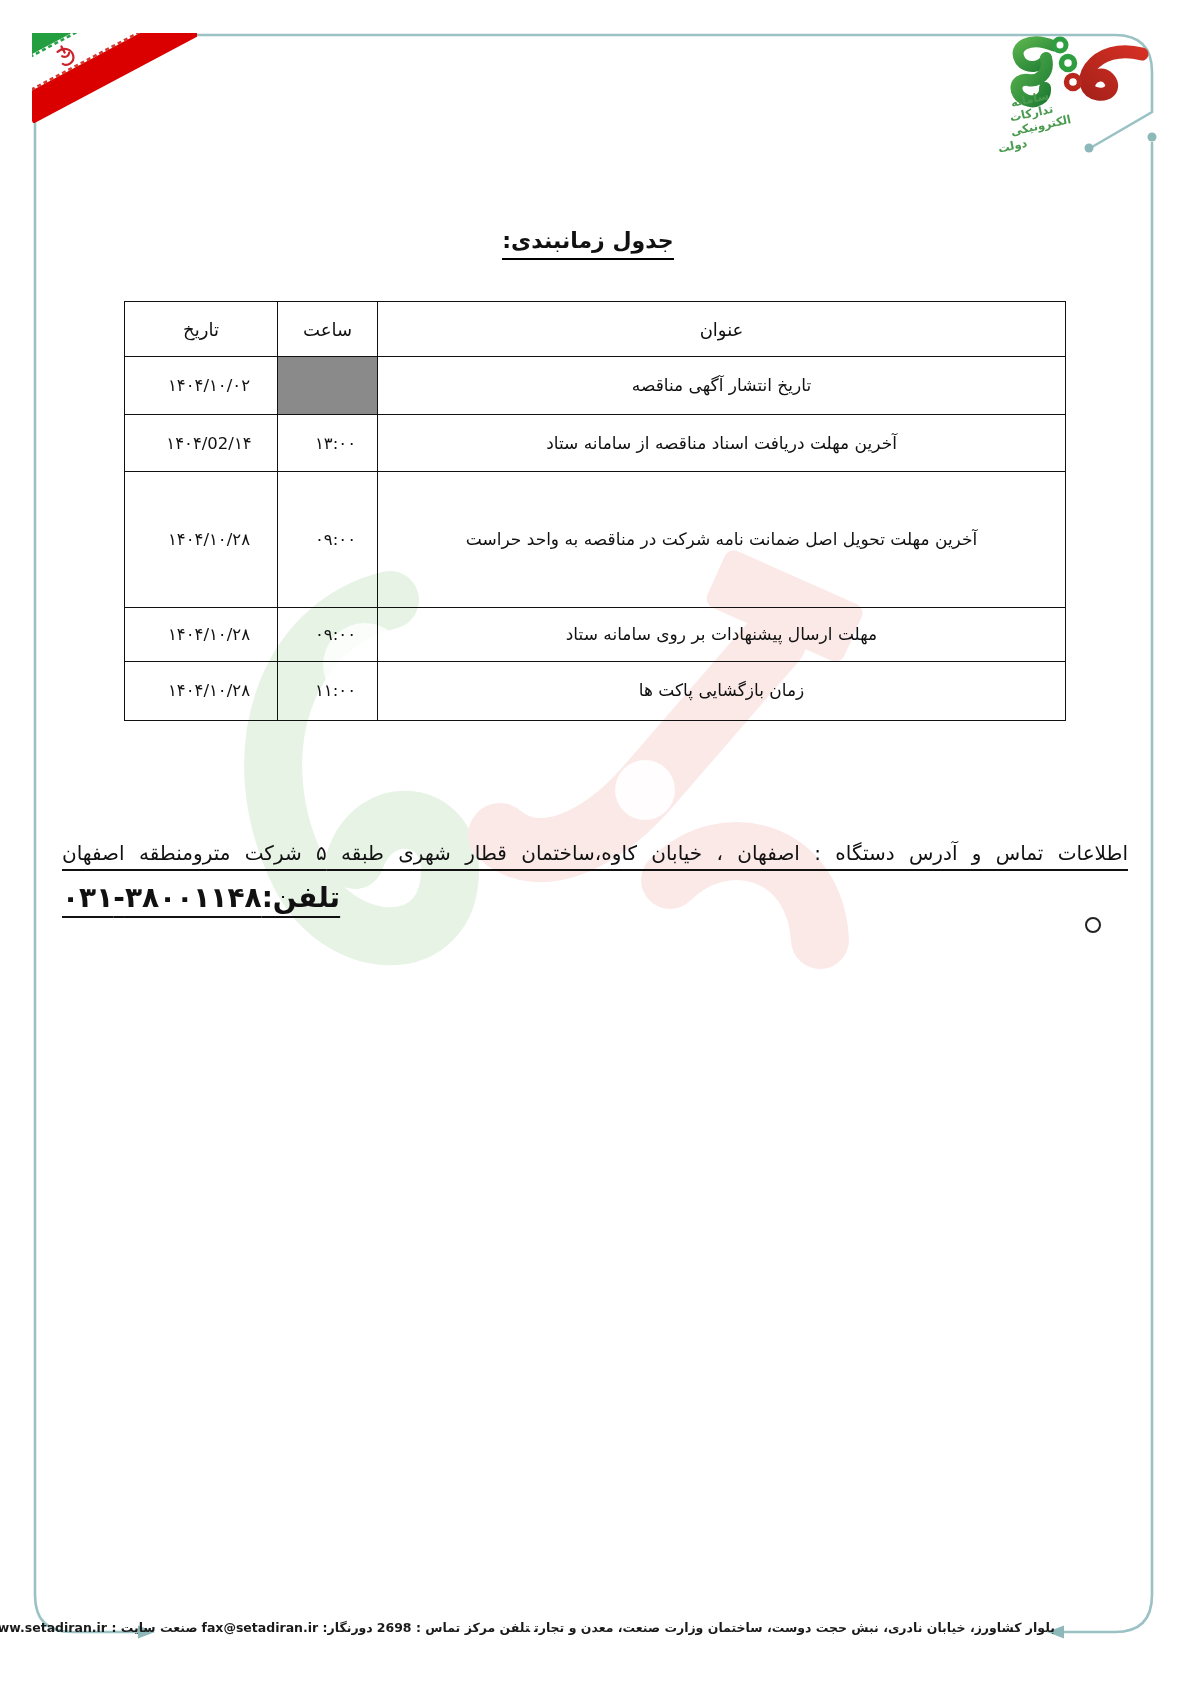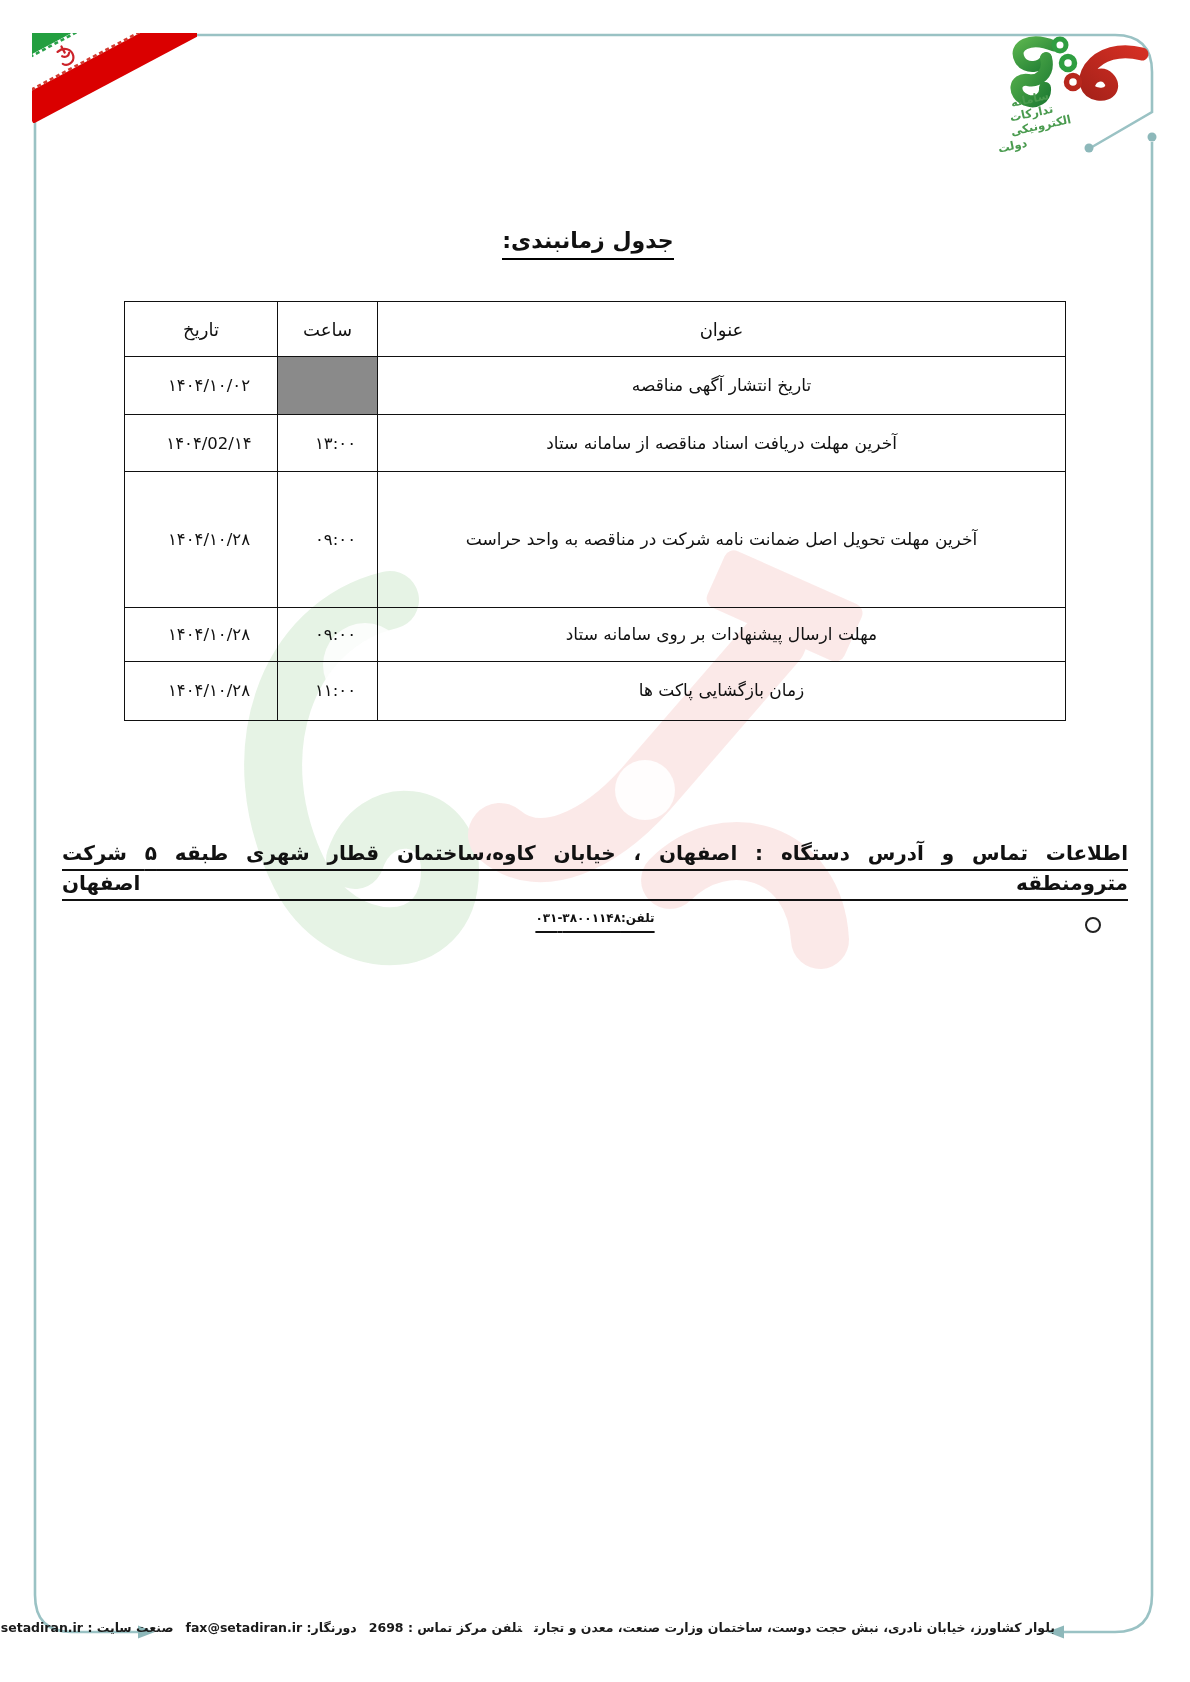--- a/index.html
+++ b/index.html
@@ -33,39 +33,39 @@
   tbody tr:nth-child(3){ height:136px; }
   tbody tr:nth-child(4){ height:41px; }
   tbody tr:nth-child(5){ height:59px; }
   tbody tr:nth-child(6){ height:58px; }
   td.c-title { font-size:17px; text-align:center; padding:8px 16px; line-height:2.15; }
   td.c-time, td.c-date { font-size:16.5px; text-align:center; letter-spacing:.5px;padding-left:16px; }
   td.c-time.filled { background:#8a8a8a; }
   
   .contact { position:absolute; top:838px; left:62px; width:1066px; z-index:2; direction:rtl; }
   .contact-line1 {
-    font-size:20px; font-weight:bold; text-align:justify; text-align-last:justify;
+    font-size:20px; font-weight:normal; text-align:justify; text-align-last:justify;
     text-decoration:underline; text-underline-offset:9px; text-decoration-thickness:1.6px;
     word-spacing:3px; line-height:1.5;
   }
   .contact-phone {
-    margin-top:13px; font-size:12px; font-weight:bold; text-align:center;
+    margin-top:13px; font-size:28px; font-weight:bold; text-align:left;
     text-decoration:underline; text-underline-offset:9px; text-decoration-thickness:1.6px;
   }
   .bullet-circle {
     position:absolute; left:1085px; top:917px; width:16px; height:16px;
     border:2px solid #222; border-radius:50%; z-index:2; background:transparent;
   }
   
   .footer {
     position:absolute; top:1620px; left:150px; width:905px; z-index:2;
     direction:rtl; text-align:center; white-space:nowrap;
     font-size:12.5px; font-weight:bold; color:#1a1a1a;
   }
-  .footer .seg { margin-left:12px; }
+  .footer .seg { margin-left:4px; }
   .footer .seg:last-child { margin-left:0; }
   .footer .ltr { direction:ltr; unicode-bidi:isolate; }
 </style>
 </head>
 <body>
 
 <svg class="watermark" viewBox="0 0 650 460" aria-hidden="true">
   <g fill="none" stroke-linecap="round">
     <path d="M 175 55 C 70 80, 25 210, 85 330 C 125 410, 235 415, 235 325 C 235 265, 160 255, 140 315" stroke="#e2f1e1" stroke-width="58"></path>
     <circle cx="150" cy="120" r="42" fill="#ffffff" stroke="none" opacity=".85"></circle>

